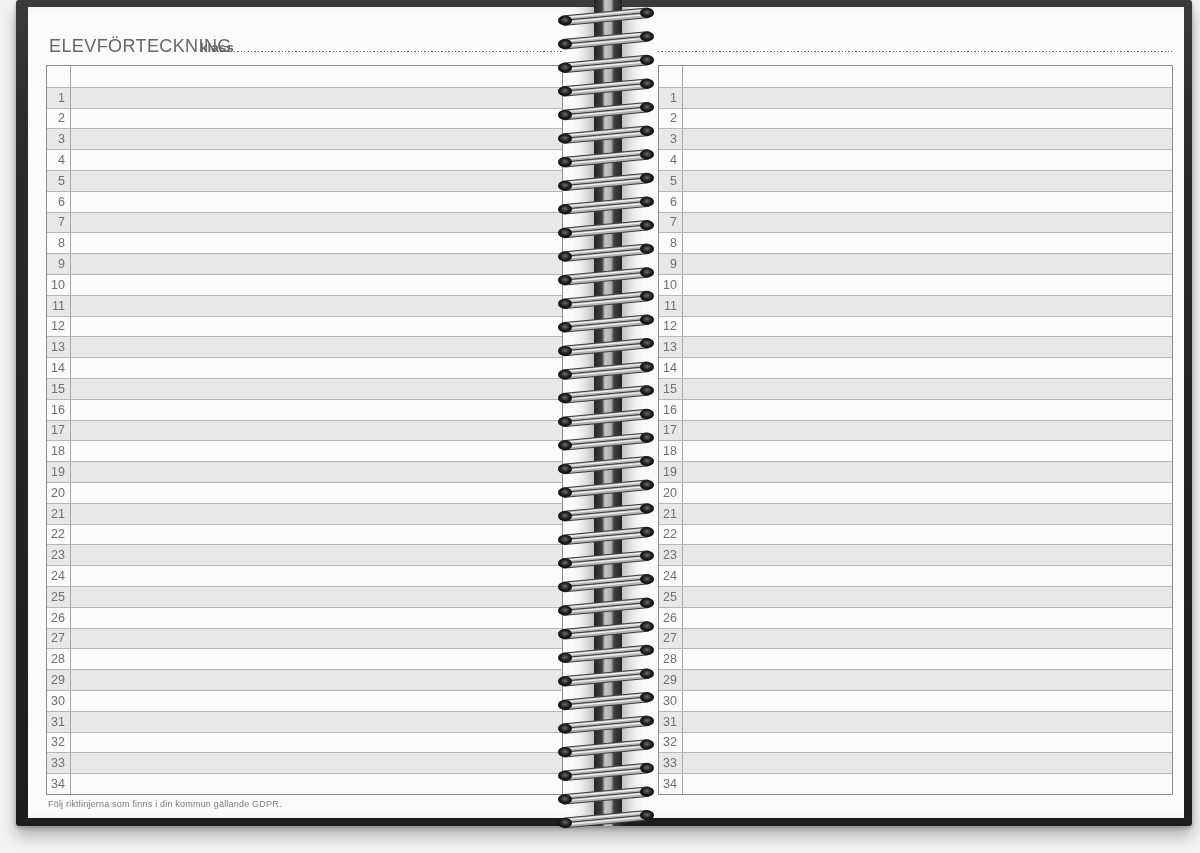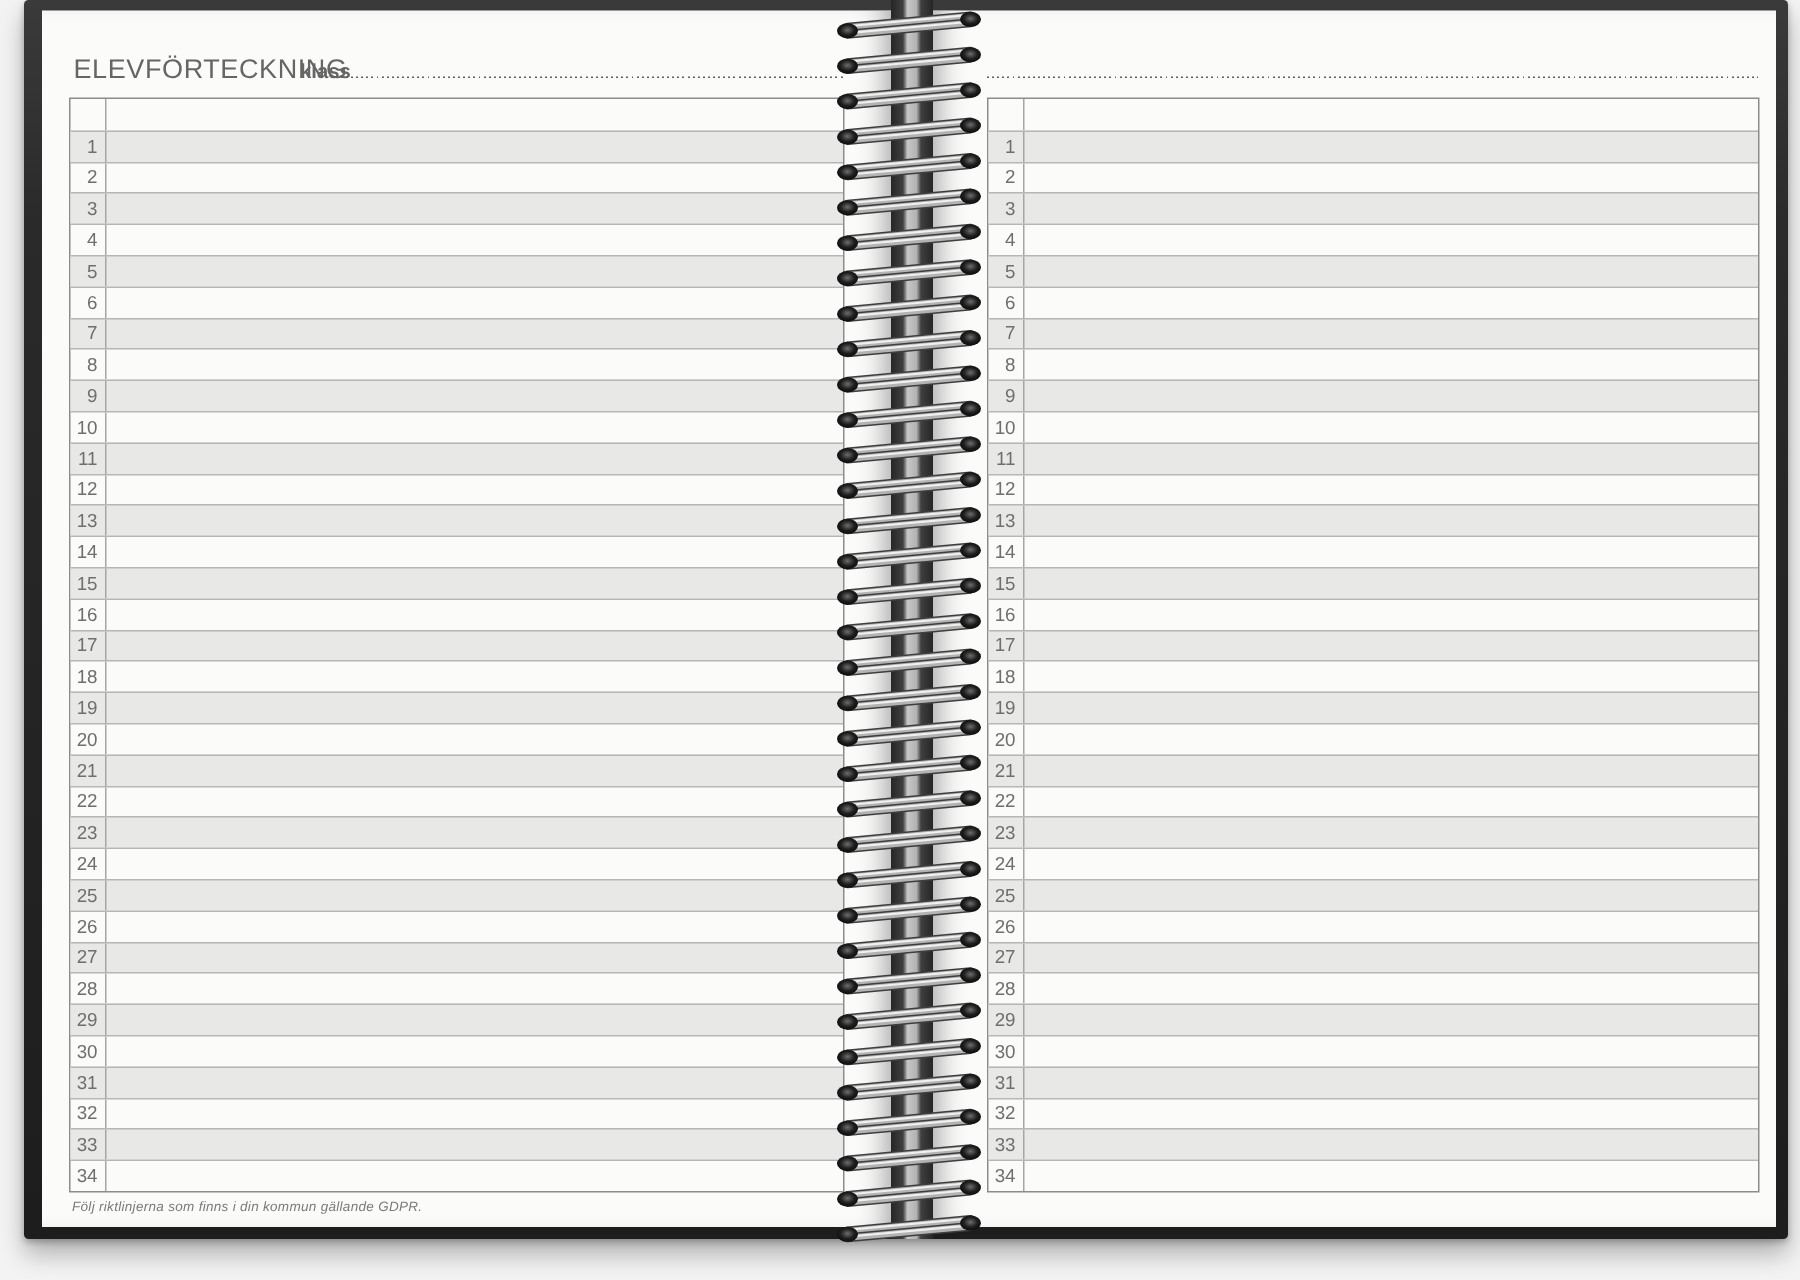--- a/index.html
+++ b/index.html
@@ -67,21 +67,21 @@
   .num-cell {
     width:24px; flex:0 0 24px; box-sizing:border-box;
     border-right:1px solid var(--column-line,#a6a6a6);
     display:flex; align-items:center; justify-content:flex-end;
     padding-right:5px; font-size:12.5px; color:var(--number-text,#6f6f6f);
   }
   .name-cell { flex:1; }
 
   .gdpr-note {
     position:absolute; left:20px; top:792px;
-    font-size:9px; font-style:italic; color:var(--footer-text,#7a7a7a);
+    font-size:9px; color:var(--footer-text,#7a7a7a);
     letter-spacing:0.2px;
   }
 </style>
 </head>
 <body>
 
 <div class="scene">
 
   <div class="cover"></div>
   <div class="spine"></div>

